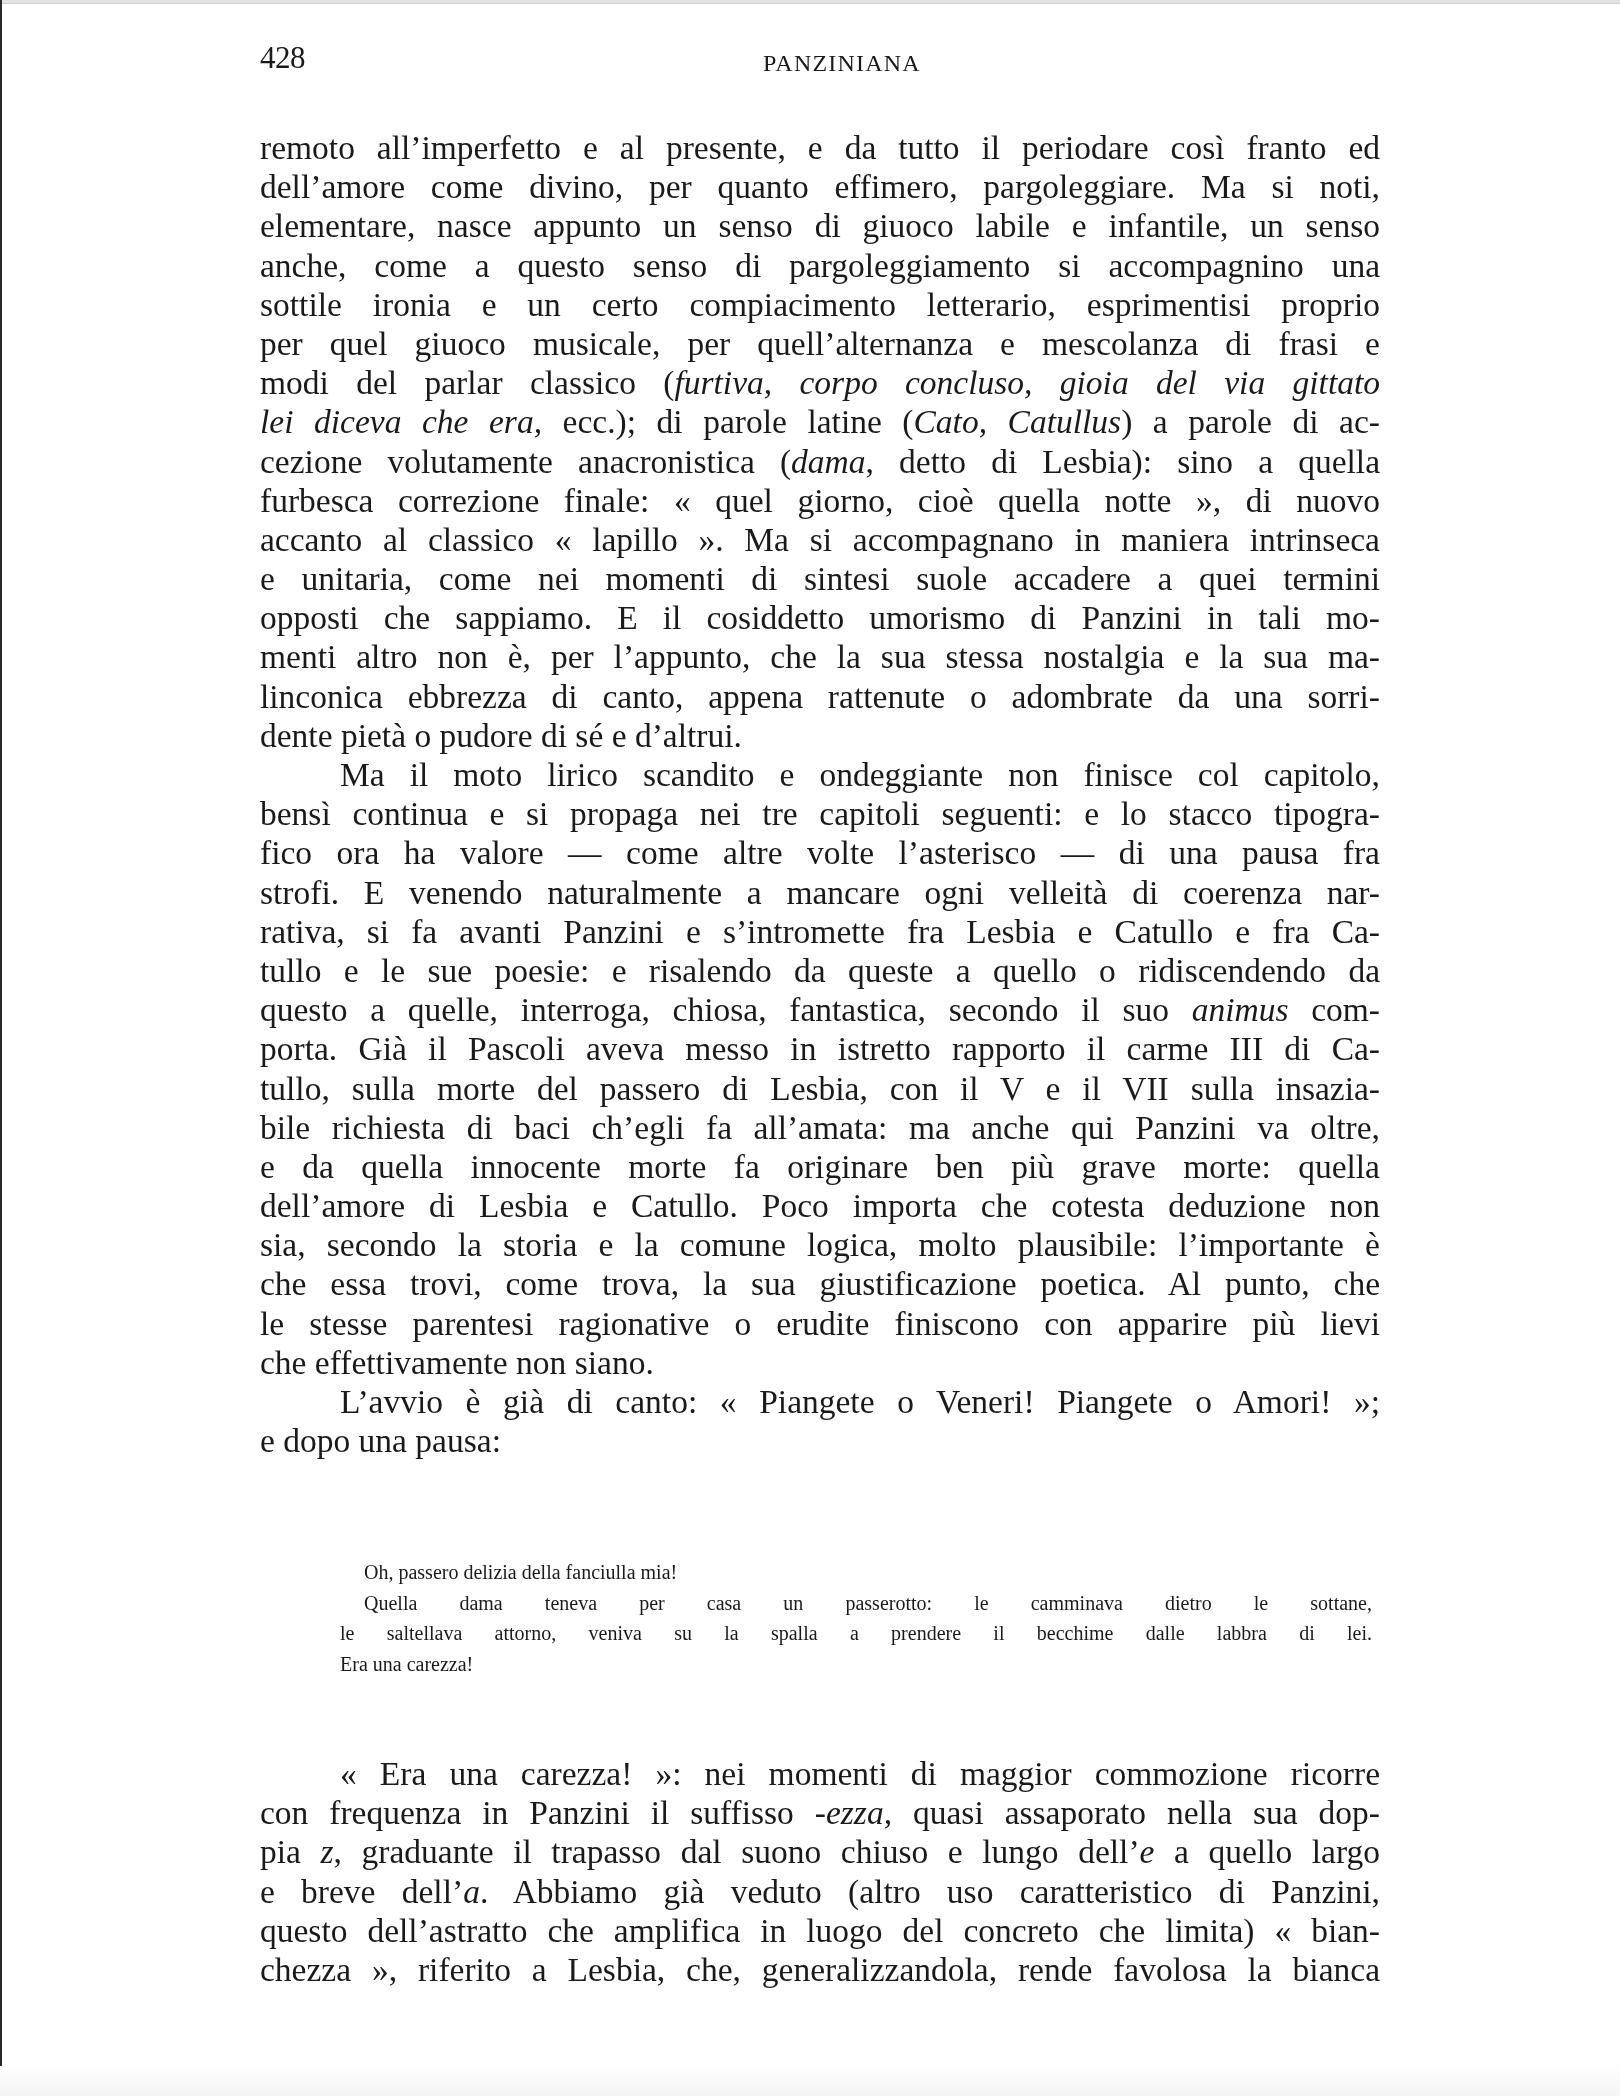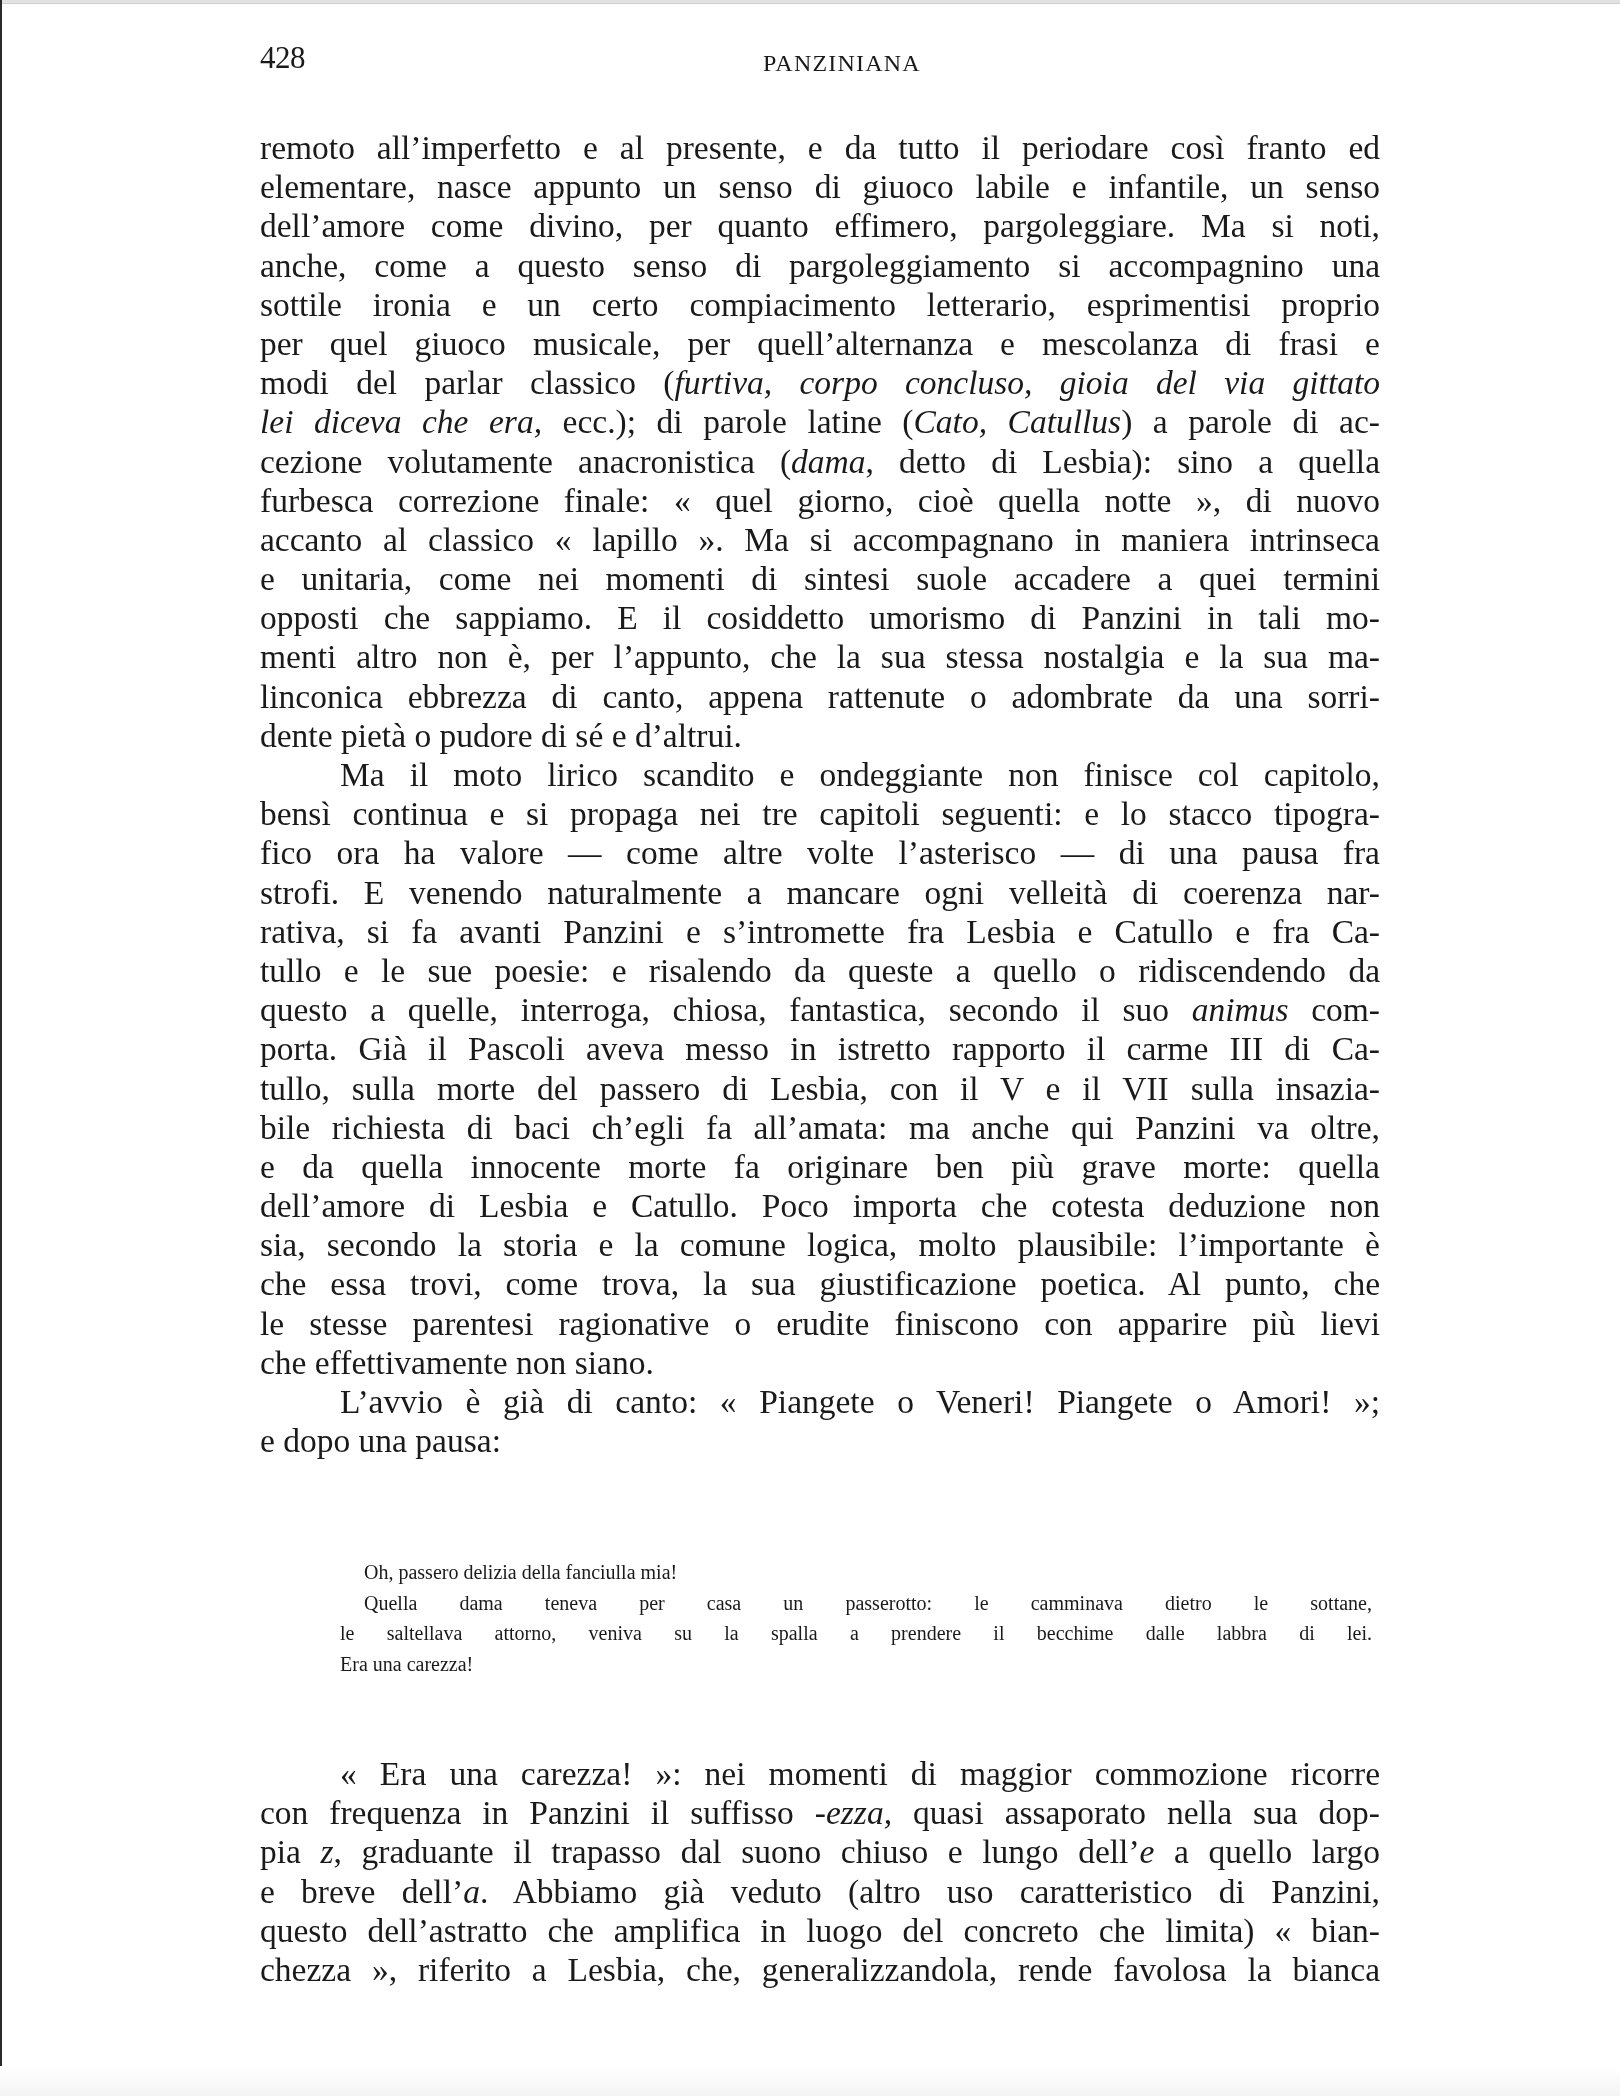--- a/index.html
+++ b/index.html
@@ -110,22 +110,22 @@
 <div class="left-border"></div>
 
 <div class="page">
   <div class="running-head">
     <span class="page-number">428</span>
     <span class="running-title">PANZINIANA</span>
   </div>
 
   <div class="body-text" id="body-text">
       <span class="line "><span>remoto all’imperfetto e al presente, e da tutto il periodare così franto ed</span></span>
+      <span class="line "><span>dell’amore come divino, per quanto effimero, pargoleggiare. Ma si noti,</span></span>
       <span class="line "><span>elementare, nasce appunto un senso di giuoco labile e infantile, un senso</span></span>
-      <span class="line "><span>dell’amore come divino, per quanto effimero, pargoleggiare. Ma si noti,</span></span>
       <span class="line "><span>anche, come a questo senso di pargoleggiamento si accompagnino una</span></span>
       <span class="line "><span>sottile ironia e un certo compiacimento letterario, esprimentisi proprio</span></span>
       <span class="line "><span>per quel giuoco musicale, per quell’alternanza e mescolanza di frasi e</span></span>
       <span class="line "><span>modi del parlar classico (</span><i>furtiva, corpo concluso, gioia del via gittato</i></span>
       <span class="line "><i>lei diceva che era,</i><span> ecc.); di parole latine (</span><i>Cato, Catullus</i><span>) a parole di ac-</span></span>
       <span class="line "><span>cezione volutamente anacronistica (</span><i>dama</i><span>, detto di Lesbia): sino a quella</span></span>
       <span class="line "><span>furbesca correzione finale: « quel giorno, cioè quella notte », di nuovo</span></span>
       <span class="line "><span>accanto al classico « lapillo ». Ma si accompagnano in maniera intrinseca</span></span>
       <span class="line "><span>e unitaria, come nei momenti di sintesi suole accadere a quei termini</span></span>
       <span class="line "><span>opposti che sappiamo. E il cosiddetto umorismo di Panzini in tali mo-</span></span>

